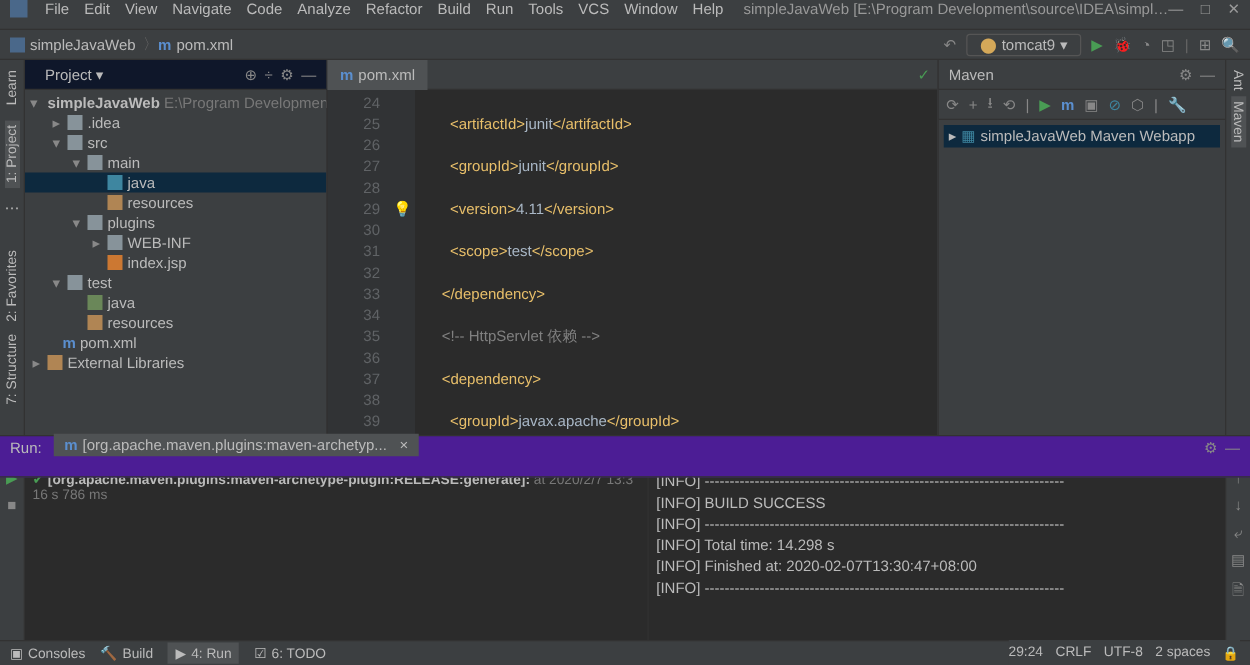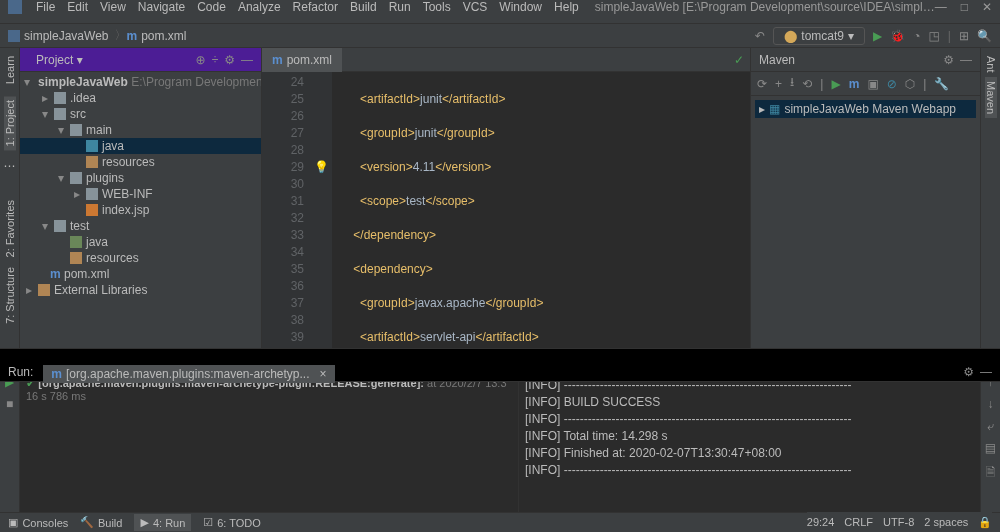--- a/index.html
+++ b/index.html
@@ -24,21 +24,21 @@
   
   
   .main{display:flex;height:calc(100% - 24px - 24px - 20px);}
   .left-rail{width:20px;background:#3c3f41;border-right:1px solid #323232;display:flex;flex-direction:column;align-items:center;padding-top:4px;gap:8px;}
   .left-rail .rot{writing-mode:vertical-rl;transform:rotate(180deg);font-size:11px;padding:4px 0;}
   .right-rail{width:20px;background:#3c3f41;border-left:1px solid #323232;display:flex;flex-direction:column;align-items:center;padding-top:4px;}
   .right-rail .rot{writing-mode:vertical-rl;font-size:11px;padding:4px 0;}
   
   
   .project{width:242px;background:#3c3f41;border-right:1px solid #323232;display:flex;flex-direction:column;}
-  .project-hdr{height:24px;display:flex;align-items:center;padding:0 8px;border-bottom:1px solid #323232;background:#4c1d95;}
+  .project-hdr{height:24px;display:flex;align-items:center;padding:0 8px;border-bottom:1px solid #323232;background:#0f172a;}
   .project-hdr .lbl{flex:1;}
   .project-hdr .icn{margin-left:6px;color:#888;}
   .tree{flex:1;overflow:hidden;padding:2px 0;}
   .tree-item{display:flex;align-items:center;height:16px;padding:0 4px;white-space:nowrap;}
   .tree-item.sel{background:#0d293e;}
   .arrow{width:10px;text-align:center;color:#888;}
   .ficon{width:12px;height:12px;margin:0 4px;display:inline-block;}
   .ficon.fold{background:#87939a;}
   .ficon.fold-o{background:#a7b3ba;}
   .ficon.blue{background:#3e86a0;}
@@ -64,21 +64,21 @@
   
   
   .maven{width:230px;background:#3c3f41;border-left:1px solid #323232;display:flex;flex-direction:column;}
   .maven-hdr{height:24px;display:flex;align-items:center;padding:0 8px;border-bottom:1px solid #323232;}
   .maven-tb{height:24px;display:flex;align-items:center;padding:0 6px;gap:8px;border-bottom:1px solid #323232;color:#888;}
   .maven-tree{padding:4px;}
   .maven-row{display:flex;align-items:center;background:#0d293e;padding:2px 4px;gap:4px;}
   
   
   .run-panel{position:absolute;left:0;right:0;top:348px;height:164px;background:#2b2b2b;border-top:1px solid #323232;display:flex;}
-  .run-hdr{position:absolute;top:0;left:0;right:0;height:22px;background:#000000;border-bottom:1px solid #323232;display:flex;align-items:flex-start;padding:16px 8px;}
+  .run-hdr{position:absolute;top:0;left:0;right:0;height:22px;background:#4c1d95;border-bottom:1px solid #323232;display:flex;align-items:flex-end;padding:16px 8px;}
   .run-hdr .lbl{margin-right:10px;}
   .run-tab{background:#4f5254;padding:2px 8px;display:flex;align-items:center;gap:4px;}
   .run-left{width:20px;background:#3c3f41;border-right:1px solid #323232;margin-top:22px;display:flex;flex-direction:column;align-items:center;padding-top:4px;gap:8px;}
   .run-tree{width:498px;margin-top:22px;background:#2b2b2b;padding:6px;font-size:11px;}
   .run-console{flex:1;margin-top:22px;background:#2b2b2b;padding:6px;font-family:Consolas,monospace;font-size:12px;line-height:17px;border-left:1px solid #323232;overflow:hidden;}
   .run-right{width:20px;background:#3c3f41;border-left:1px solid #323232;margin-top:22px;display:flex;flex-direction:column;align-items:center;padding-top:4px;gap:8px;color:#888;}
   .status{position:absolute;bottom:0;left:0;right:0;height:20px;background:#3c3f41;border-top:1px solid #323232;display:flex;align-items:center;padding:0 8px;font-size:11px;}
   .status .bt{margin-right:12px;display:flex;align-items:center;gap:4px;}
   .status .bt.act{background:#4f5254;padding:2px 6px;}
   .status-right{margin-left:auto;display:flex;align-items:center;gap:10px;}
@@ -261,20 +261,21 @@
           <div>&nbsp;</div>
           <div>&nbsp;</div>
           <div>&nbsp;</div>
       </div>
       <div class="code">
 <div>      <span class="t">&lt;artifactId&gt;</span><span class="v">junit</span><span class="t">&lt;/artifactId&gt;</span></div>
 <div>      <span class="t">&lt;groupId&gt;</span><span class="v">junit</span><span class="t">&lt;/groupId&gt;</span></div>
 <div>      <span class="t">&lt;version&gt;</span><span class="v">4.11</span><span class="t">&lt;/version&gt;</span></div>
 <div>      <span class="t">&lt;scope&gt;</span><span class="v">test</span><span class="t">&lt;/scope&gt;</span></div>
 <div>    <span class="t">&lt;/dependency&gt;</span></div>
+<div>    <span class="c">&lt;!-- HttpServlet 依赖 --&gt;</span></div>
 <div>    <span class="t">&lt;dependency&gt;</span></div>
 <div>      <span class="t">&lt;groupId&gt;</span><span class="v">javax.apache</span><span class="t">&lt;/groupId&gt;</span></div>
 <div>      <span class="t">&lt;artifactId&gt;</span><span class="v">servlet-api</span><span class="t">&lt;/artifactId&gt;</span></div>
 <div>      <span class="t">&lt;version&gt;</span><span class="v">2.5</span><span class="t">&lt;/version&gt;</span></div>
 <div>      <span class="t">&lt;scope&gt;</span><span class="v">provided</span><span class="t">&lt;/scope&gt;</span></div>
 <div>    <span class="t">&lt;/dependency&gt;</span></div>
 
 
 
 

